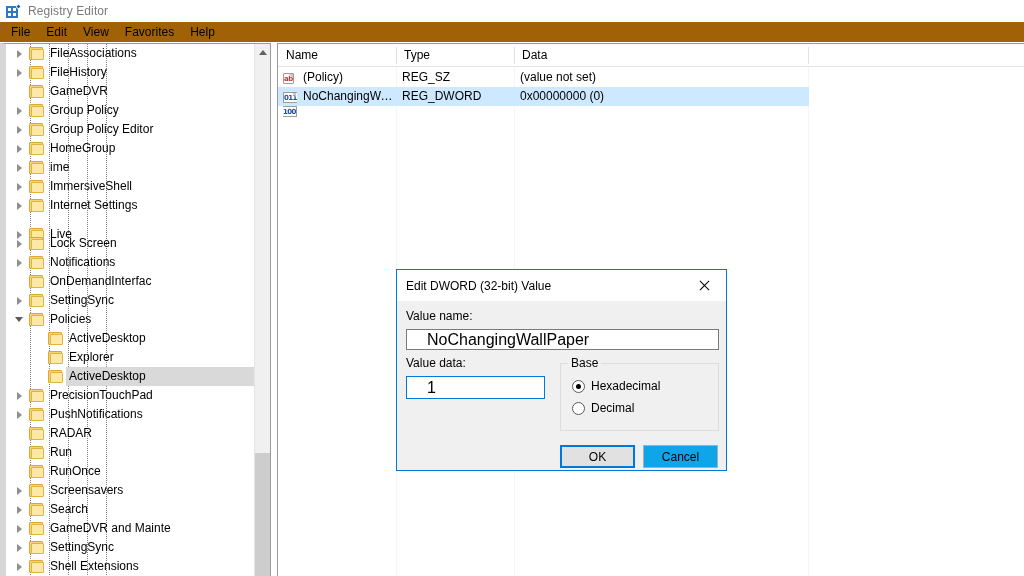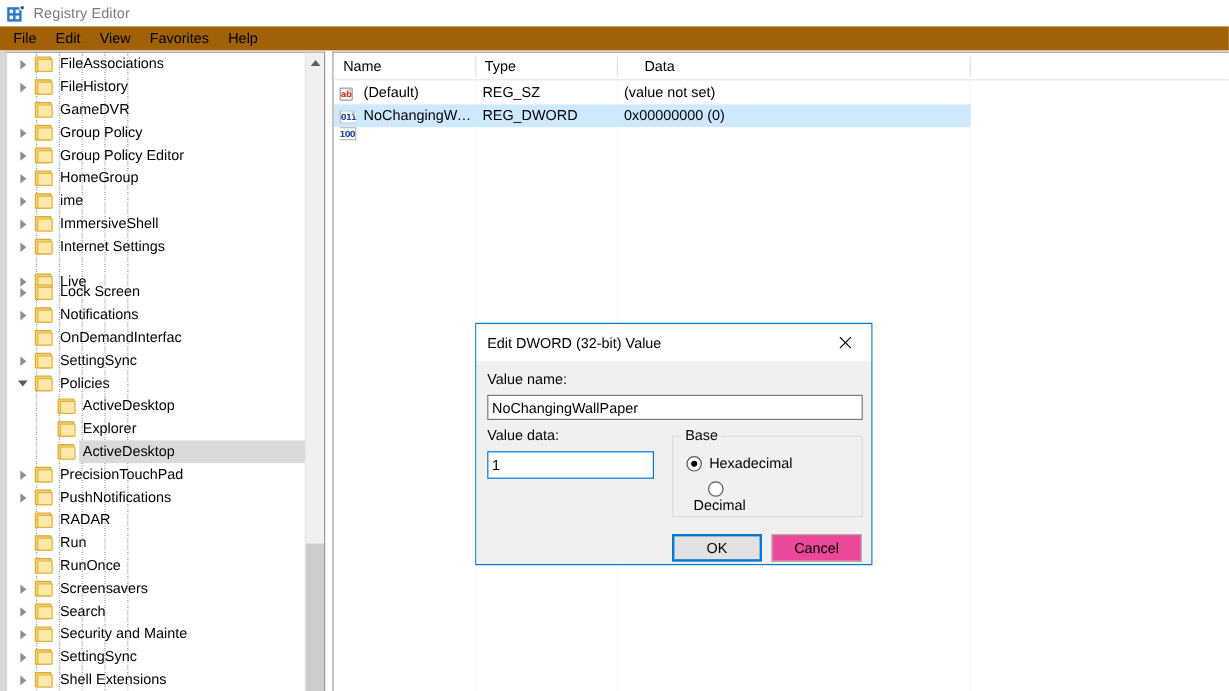--- a/index.html
+++ b/index.html
@@ -380,23 +380,23 @@
     position: absolute;
     font-size: 12px;
     color: #000000;
   }
   .dlg-input {
     position: absolute;
     background: #ffffff;
     border: 1px solid #7a7a7a;
     box-sizing: border-box;
     font-family: "Liberation Sans", sans-serif;
-    font-size: 12px;
-    color: #000000;
-    padding: 0 3px;
+    font-size: 16px;
+    color: #000000;
+    padding: 0 20px;
     outline: none;
   }
   #value-name-input {
     left: 9px; top: 28px;
     width: 313px; height: 21px;
   }
   #value-data-input {
     left: 9px; top: 75px;
     width: 139px; height: 23px;
     border: 1px solid #0078d7;
@@ -441,21 +441,21 @@
     background: #000000;
   }
   .radio-label {
     margin-left: 6px;
     font-size: 12px;
     color: #000000;
   }
   .dlg-button {
     position: absolute;
     height: 23px;
-    background: #ec4899;
+    background: #0ea5e9;
     border: 1px solid #adadad;
     box-sizing: border-box;
     font-family: "Liberation Sans", sans-serif;
     font-size: 12px;
     color: #000000;
     display: flex;
     align-items: center;
     justify-content: center;
     cursor: default;
   }
@@ -704,21 +704,21 @@
           <div class="tree-label-bg" style="left: 41px;">
             <span class="tree-label">Search</span>
           </div>
         </div>
         <div class="tree-row" style="top: 475px; position: absolute; left: 0px; width: 265px;">
           <div class="tree-toggle" style="left: 5px;">
             <span class="chev"></span>
           </div>
           <div class="tree-folder" style="left: 23px; top: 3px;"><span class="folder-ico"><span class="folder-back"></span><span class="folder-front"></span></span></div>
           <div class="tree-label-bg" style="left: 41px;">
-            <span class="tree-label">Security and Mainte</span>
+            <span class="tree-label">GameDVR and Mainte</span>
           </div>
         </div>
         <div class="tree-row" style="top: 494px; position: absolute; left: 0px; width: 265px;">
           <div class="tree-toggle" style="left: 5px;">
             <span class="chev"></span>
           </div>
           <div class="tree-folder" style="left: 23px; top: 3px;"><span class="folder-ico"><span class="folder-back"></span><span class="folder-front"></span></span></div>
           <div class="tree-label-bg" style="left: 41px;">
             <span class="tree-label">SettingSync</span>
           </div>
@@ -741,32 +741,32 @@
     </div>
     <div id="tree-sb-track"></div>
     <div id="tree-sb-thumb"></div>
   </div>
   <div id="tree-right-edge"></div>
 
   <div id="list-pane">
     <div id="list-header">
       <div class="list-col-head" style="left:0px;   width:118px;">Name</div>
       <div class="list-col-head" style="left:118px; width:118px;">Type</div>
-      <div class="list-col-head" style="left:251px; width:294px;">Data</div>
+      <div class="list-col-head" style="left:236px; width:294px;">Data</div>
       <div class="col-divider" style="left:118px;"></div>
       <div class="col-divider" style="left:236px;"></div>
       <div class="col-divider" style="left:530px;"></div>
     </div>
     <div class="list-vline" style="left:118px;"></div>
     <div class="list-vline" style="left:236px;"></div>
     <div class="list-vline" style="left:530px;"></div>
     <div id="list-rows">
         <div class="list-row" style="top: 24px;">
           <div class="lv-icon"><span class="val-ico ico-sz">ab<span class="fold"></span></span></div>
-          <div class="cell" style="left: 25px; width: 92px;">(Default)</div>
+          <div class="cell" style="left: 25px; width: 92px;">(Policy)</div>
           <div class="cell" style="left: 124px; width: 108px;">REG_SZ</div>
           <div class="cell" style="left: 242px; width: 285px;">(value not set)</div>
         </div>
         <div class="list-row selected" style="top: 43px;">
           <div class="lv-icon"><span class="val-ico ico-dw">011<br>100<span class="fold"></span></span></div>
           <div class="cell" style="left: 25px; width: 92px;">NoChangingWa...</div>
           <div class="cell" style="left: 124px; width: 108px;">REG_DWORD</div>
           <div class="cell" style="left: 242px; width: 285px;">0x00000000 (0)</div>
         </div>
       </div>
@@ -786,21 +786,21 @@
       <div class="dlg-label" style="left:9px; top:55px;">Value data:</div>
       <input id="value-data-input" class="dlg-input" type="text" value="1" style="">
 
       <div id="base-group"></div>
       <div id="base-legend">Base</div>
 
       <div class="radio-row" style="left:175px; top:78px;">
         <span class="radio-dot checked"></span>
         <span class="radio-label">Hexadecimal</span>
       </div>
-      <div class="radio-row" style="left:175px; top:100px;flex-direction:column;">
+      <div class="radio-row" style="left:175px; top:100px;">
         <span class="radio-dot"></span>
         <span class="radio-label">Decimal</span>
       </div>
 
       <div id="ok-button" class="dlg-button">OK</div>
       <div id="cancel-button" class="dlg-button">Cancel</div>
     </div>
   </div>
 
 </div>

